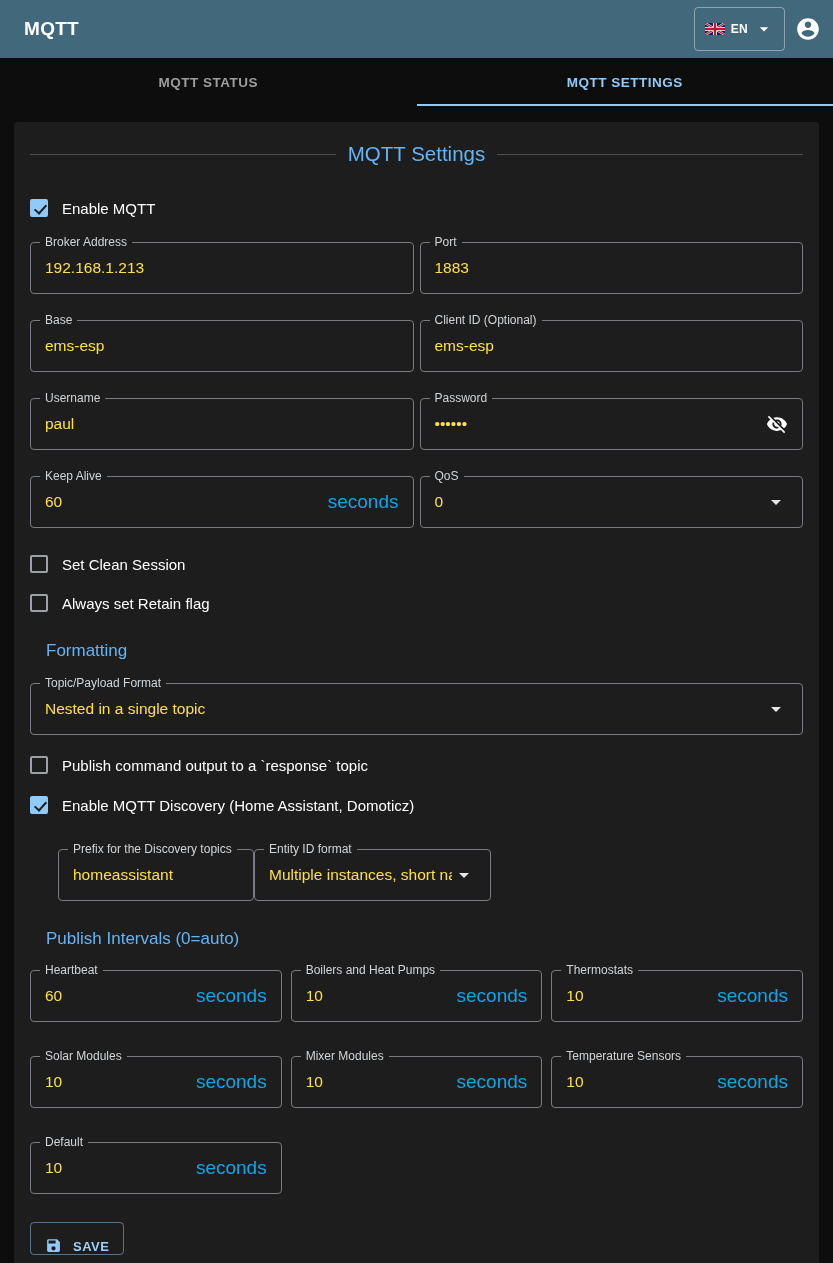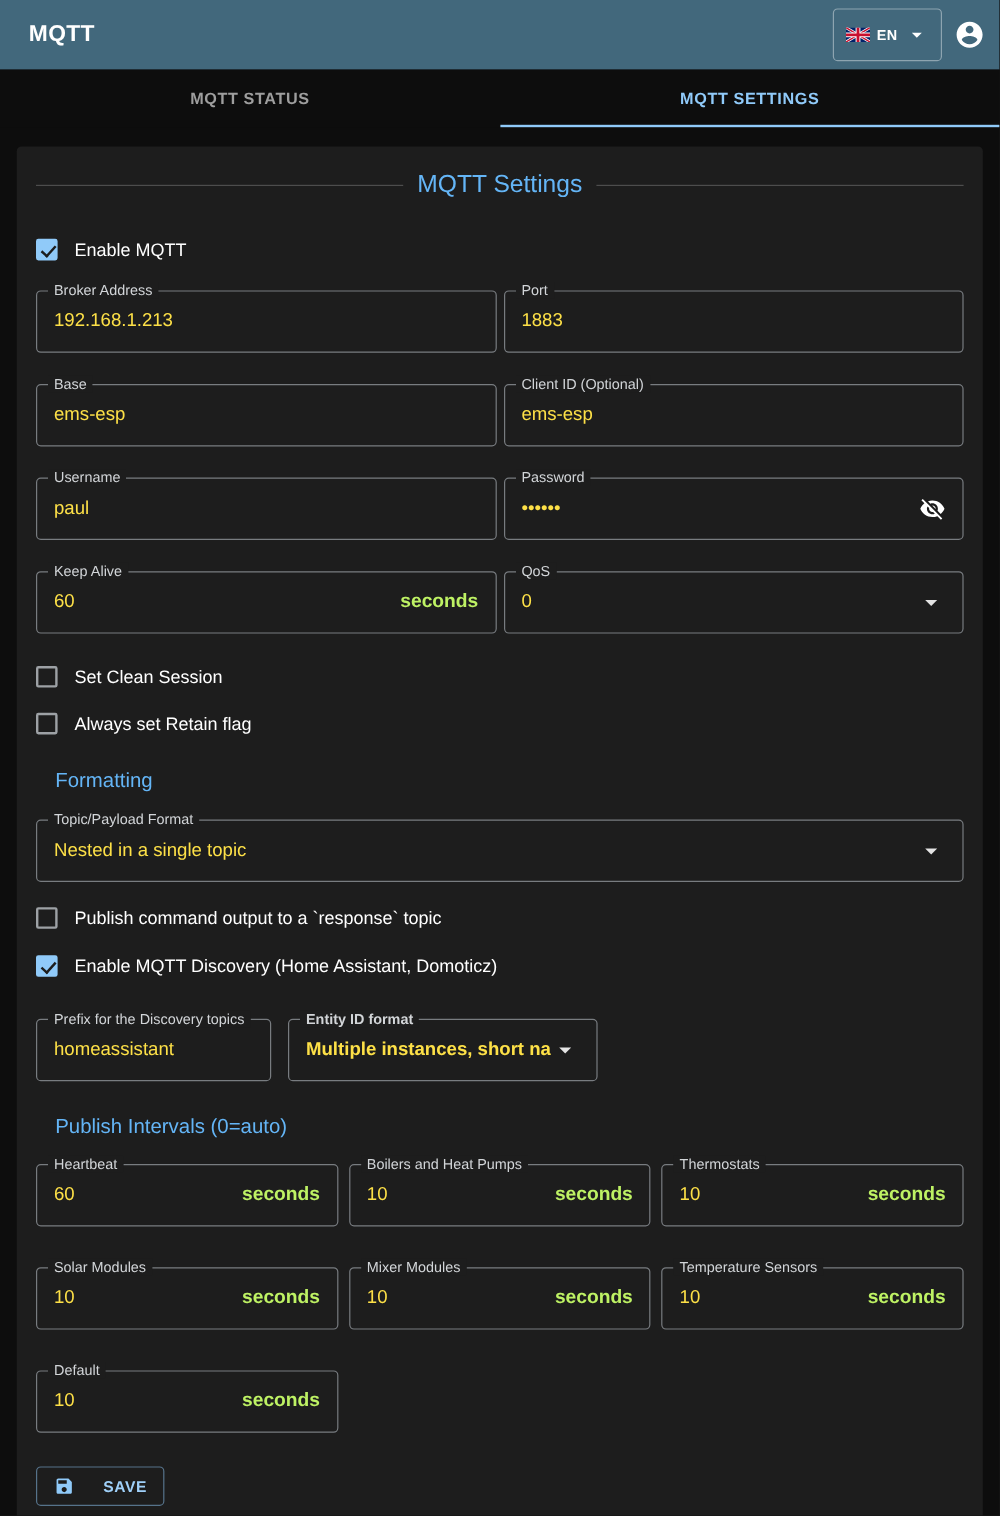--- a/index.html
+++ b/index.html
@@ -66,52 +66,52 @@
     content:""; position:absolute; left:5px; top:1px;
     width:5px; height:10px;
     border-right:2.5px solid #1d1d1d; border-bottom:2.5px solid #1d1d1d;
     transform:rotate(42deg);
   }
   .cb-label { font-size:15px; color:#fff; }
 
   
   .grid2 { display:grid; grid-template-columns:1fr 1fr; gap:6px; margin-bottom:26px; }
   .grid3 { display:grid; grid-template-columns:1fr 1fr 1fr; gap:9px; margin-bottom:34px; }
-  .row-flex { display:flex; gap:14px; margin-bottom:28px; }
+  .row-flex { display:flex; margin-bottom:28px;margin-left:28px; }
 
   .tf {
     position:relative; height:52px;
     border:1px solid #787c80; border-radius:4px;
     display:flex; align-items:center; padding:0 14px;
     cursor:text;
   }
   .tf-label {
     position:absolute; top:-8px; left:9px;
     background:#1d1d1d; padding:0 5px;
     font-size:12px; color:#d2d5d8; white-space:nowrap;
   }
   .tf-value { font-size:15.5px; color:#fde047; flex:1; white-space:nowrap; overflow:hidden; }
-  .tf-adorn { font-size:16px; color:#bef264; margin-left:8px;font-weight:bold; }
+  .tf-adorn { font-size:19px; color:#0ea5e9; margin-left:8px; }
   .tf-caret svg { display:block; width:24px; height:24px; fill:#e4e4e4; }
   .tf-icon { background:none; border:none; cursor:pointer; padding:0; margin-left:8px; }
   .tf-icon svg { display:block; width:22px; height:22px; fill:#fff; }
   .tf.select { cursor:pointer; }
 
   .w-prefix { width:196px; flex:none; }
-  .w-entity { width:258px; flex:none;font-weight:bold; }
+  .w-entity { width:237px; flex:none; }
 
   .spacer-cb { margin:21px 0 19px 0; }
   .spacer-cb2 { margin:20px 0 20px 0; }
   .mt-row { margin-top:24px; }
   .mt-prefix { margin-top:34px; }
 
   
   .save-btn {
     margin-top:28px;
-    display:inline-flex; align-items:center; gap:24px;
+    display:inline-flex; align-items:flex-end; gap:11px;
     background:transparent; border:1px solid rgba(144,202,249,0.5);
     border-radius:4px; height:33px; padding:0 14px; cursor:pointer;
   }
   .save-btn svg { display:block; width:17px; height:17px; fill:#90caf9; }
   .save-btn span { font-size:13px; font-weight:bold; letter-spacing:0.5px; color:#9fd0f9; }
 </style>
 </head>
 <body>
 
 <header class="appbar">

